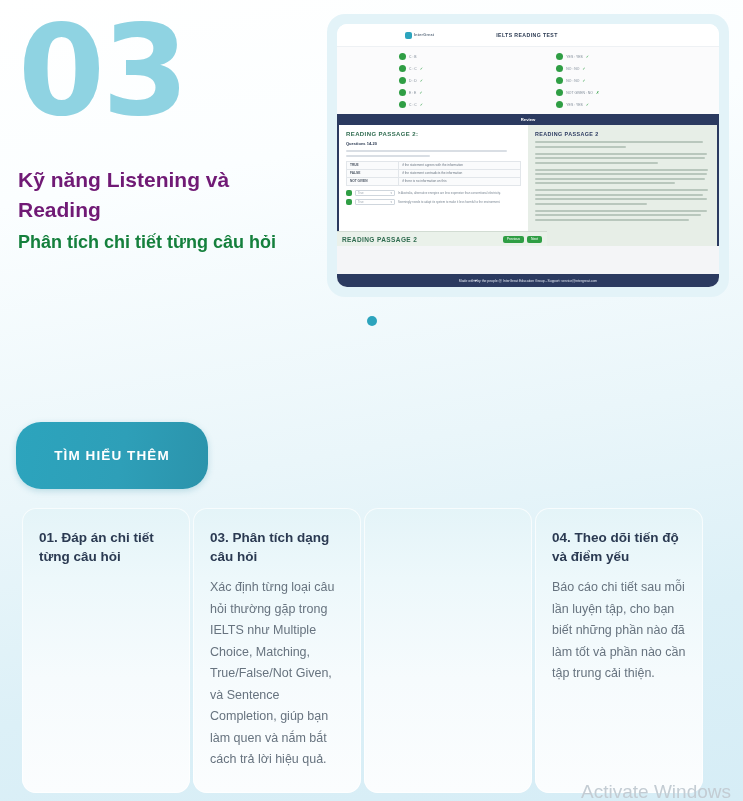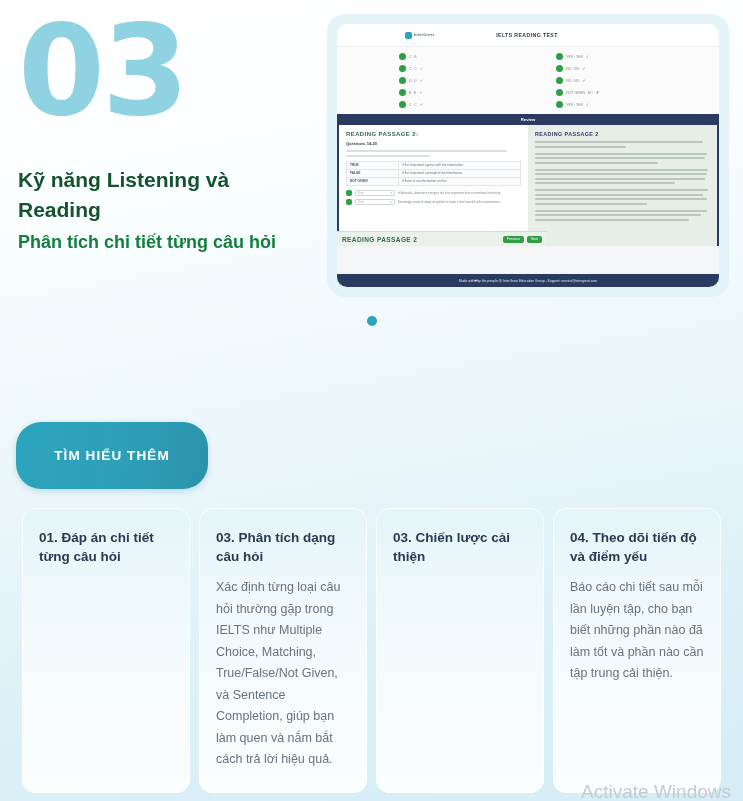--- a/index.html
+++ b/index.html
@@ -31,21 +31,21 @@
     color: #8fd3e2;
     letter-spacing: -3px;
     font-family: "DejaVu Sans", sans-serif;
   }
 
   .hero-title {
     margin-top: 32px;
     font-size: 21px;
     line-height: 1.45;
     font-weight: 700;
-    color: #14532d;
+    color: #701a75;
     max-width: 270px;
   }
 
   .hero-subtitle {
     margin-top: 3px;
     font-size: 18px;
     line-height: 1.55;
     font-weight: 700;
     color: #15803d;
     max-width: 290px;
@@ -346,21 +346,21 @@
     cursor: pointer;
   }
 
   
   .cards {
     position: absolute;
     left: 22px;
     top: 508px;
     width: 700px;
     display: flex;
-    gap: 9px;
+    gap: 3px;
   }
 
   .card {
     width: 168px;
     min-height: 285px;
     border-radius: 14px 14px 14px 14px;
     background: linear-gradient(180deg, #e4f4f8 0%, #edf8fb 25%, #f6fbfd 60%, #fbfdfe 100%);
     padding: 20px 17px 18px 17px;
     box-shadow: 0 0 0 1px rgba(255,255,255,0.7) inset;
   }
@@ -563,21 +563,20 @@
 
 <div class="cards">
   <div class="card">
     <div class="card-title">01. Đáp án chi tiết từng câu hỏi</div>
   </div>
   <div class="card">
     <div class="card-title">03. Phân tích dạng câu hỏi</div>
     <div class="card-body">Xác định từng loại câu hỏi thường gặp trong IELTS như Multiple Choice, Matching, True/False/Not Given, và Sentence Completion, giúp bạn làm quen và nắm bắt cách trả lời hiệu quả.</div>
   </div>
   <div class="card">
-    <div class="card-title">03. Chiến lược cải thiện</div>
   </div>
   <div class="card">
     <div class="card-title">04. Theo dõi tiến độ và điểm yếu</div>
     <div class="card-body">Báo cáo chi tiết sau mỗi lần luyện tập, cho bạn biết những phần nào đã làm tốt và phần nào cần tập trung cải thiện.</div>
   </div>
 </div>
 
 <div class="watermark">
   <div>Activate Windows</div>
 </div>

